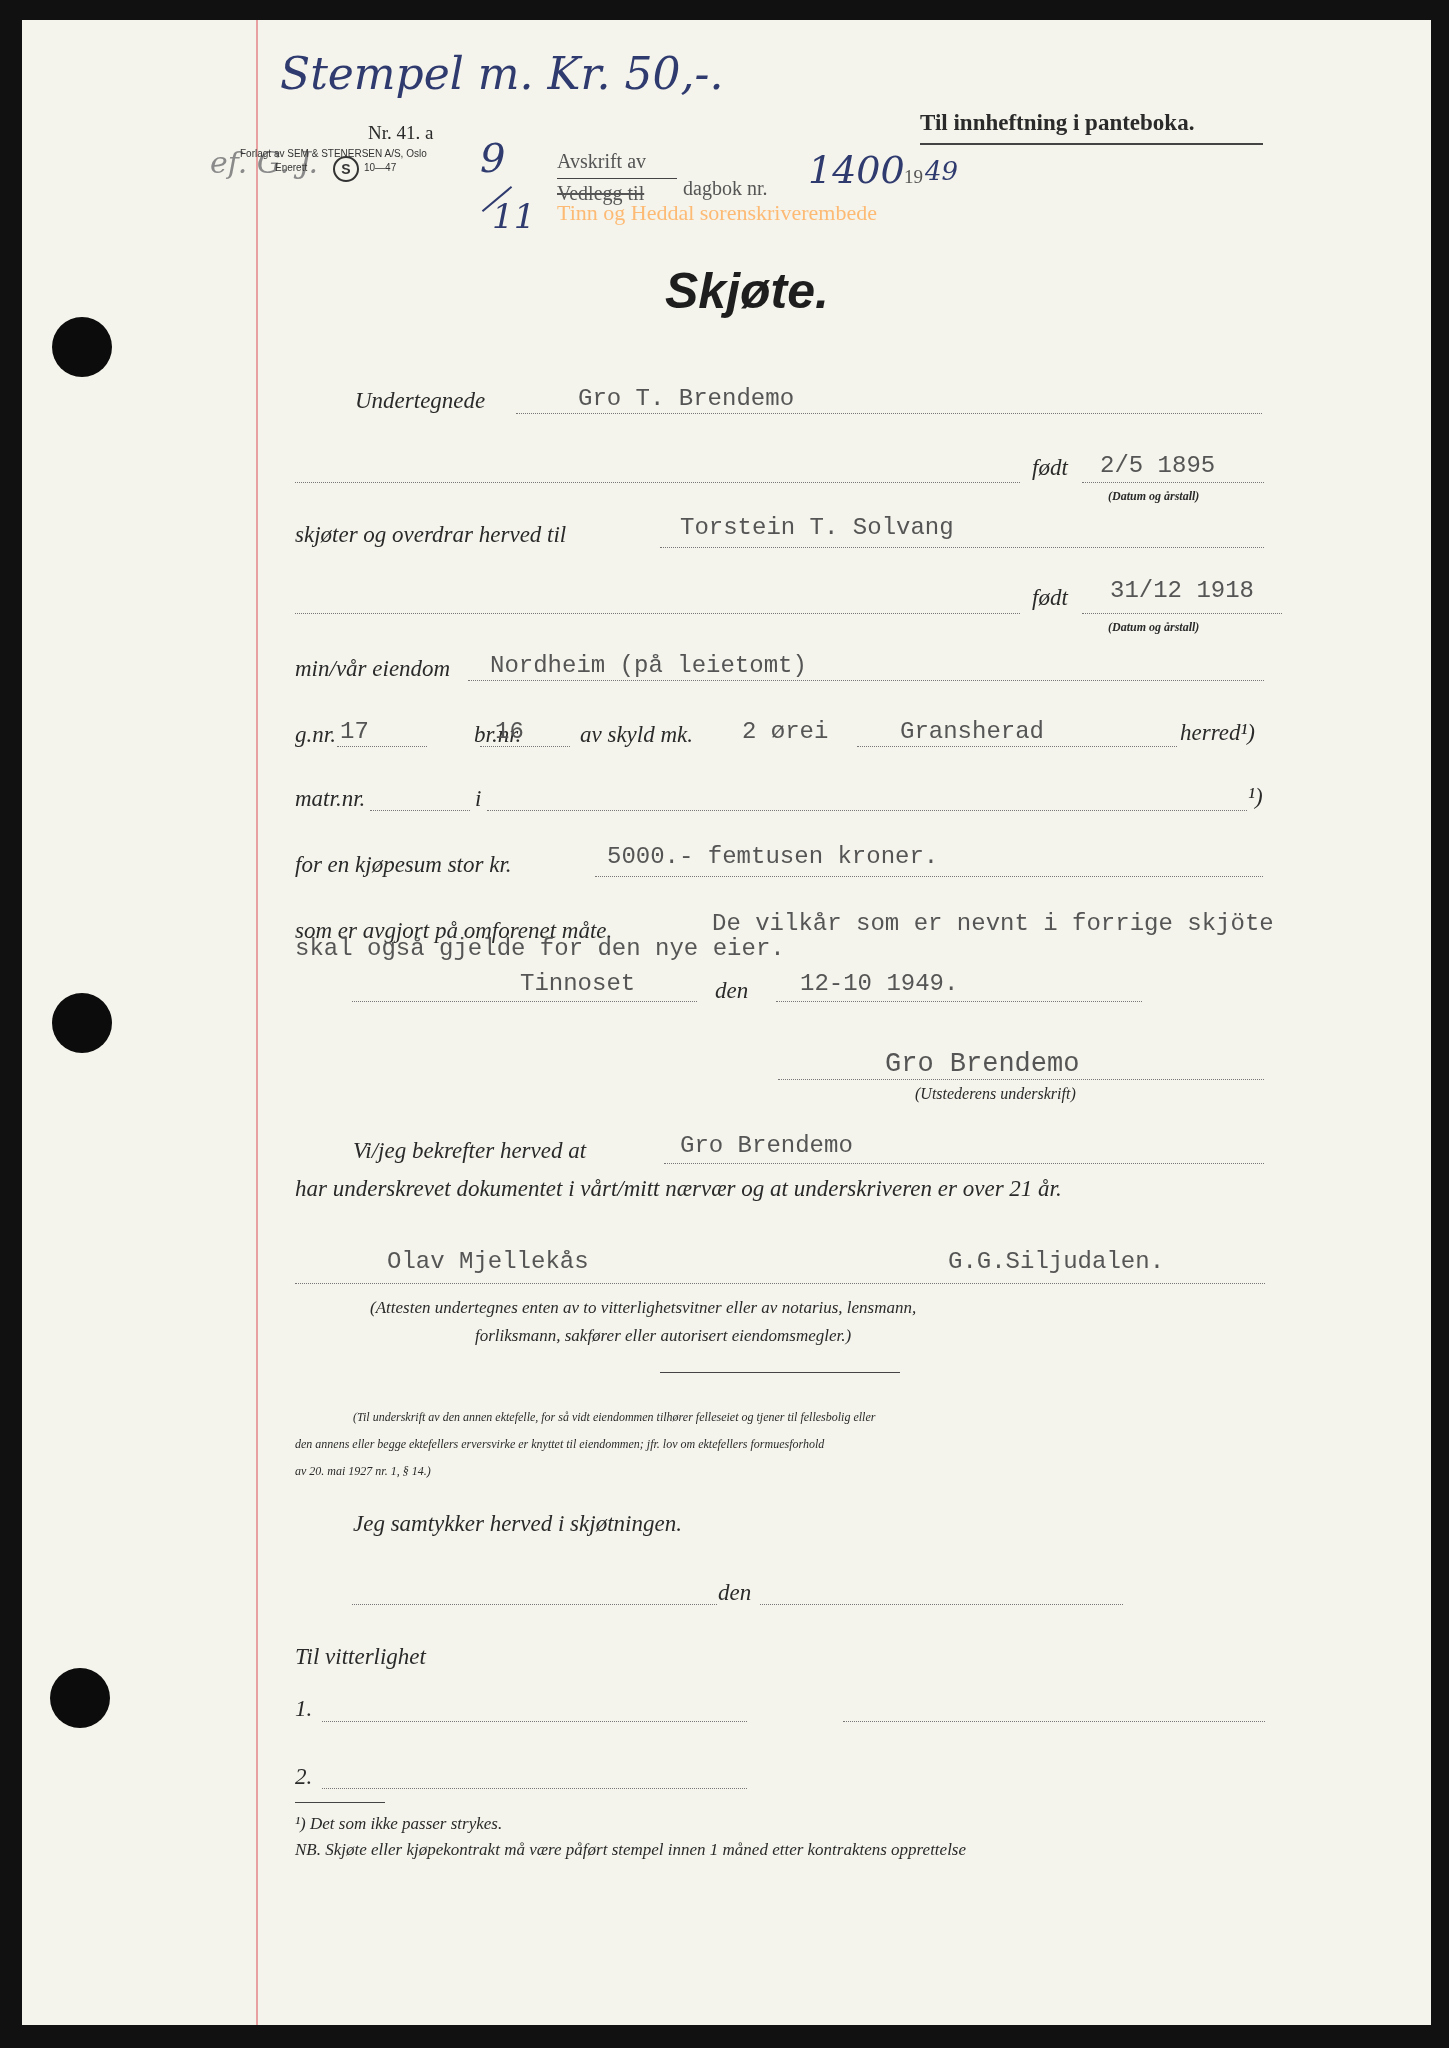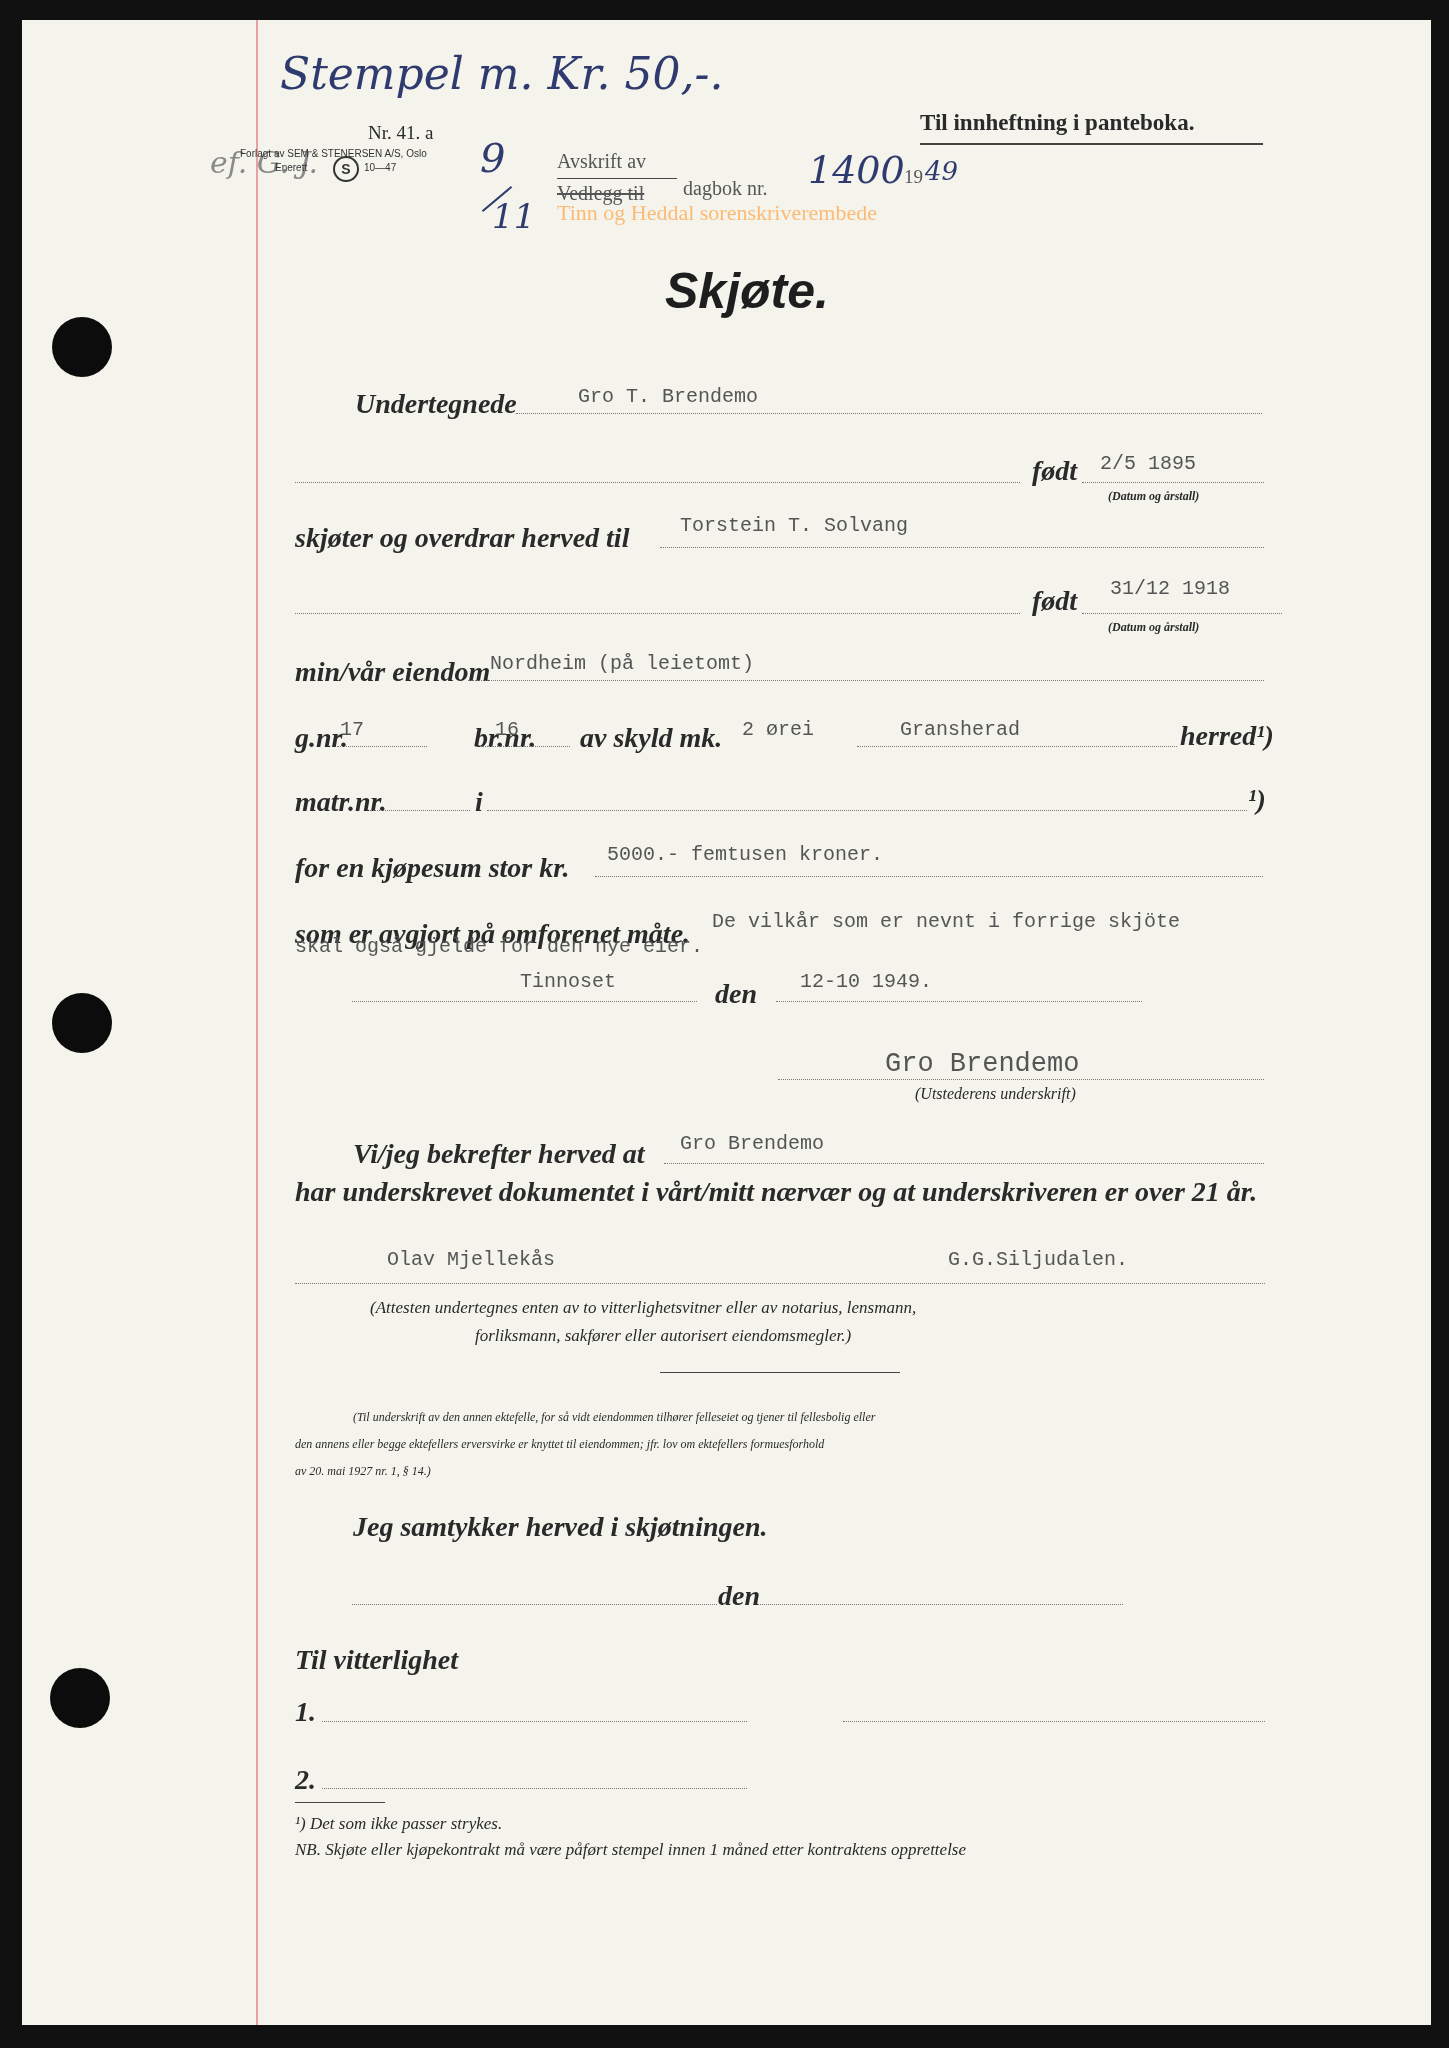--- a/index.html
+++ b/index.html
@@ -8,22 +8,22 @@
     .margin-line { position:absolute; left:256px; top:20px; width:2px; height:2005px; background:#e8a0a0; }
     .hole { position:absolute; width:60px; height:60px; border-radius:50%; background:#0c0c0c; }
     .abs { position:absolute; white-space:nowrap; }
     .serif { font-family:"Liberation Serif", serif; color:#2a2a2a; }
     .ital { font-family:"Liberation Serif", serif; font-style:italic; color:#2a2a2a; }
     .mono { font-family:"Liberation Mono", monospace; color:#555; }
     .hand { font-family:"DejaVu Serif", serif; font-style:italic; color:#2f3a6e; }
     .pencil { font-family:"DejaVu Serif", serif; font-style:italic; color:#8a8a8a; }
     .dots { position:absolute; border-bottom:1.5px dotted #777; height:0; }
     .rule { position:absolute; height:0; border-bottom:2px solid #444; }
-    .label { font-size:28px;font-weight:bold; }
-    .typed { font-size:20px; }
+    .label { font-size:23px; }
+    .typed { font-size:24px; }
     .note { font-size:12px; line-height:27px; }
   </style>
 </head>
 <body>
 
 <div class="paper"></div>
 <div class="margin-line"></div>
 <div class="hole" style="left:52px; top:317px;"></div>
 <div class="hole" style="left:52px; top:993px;"></div>
 <div class="hole" style="left:50px; top:1668px;"></div>

